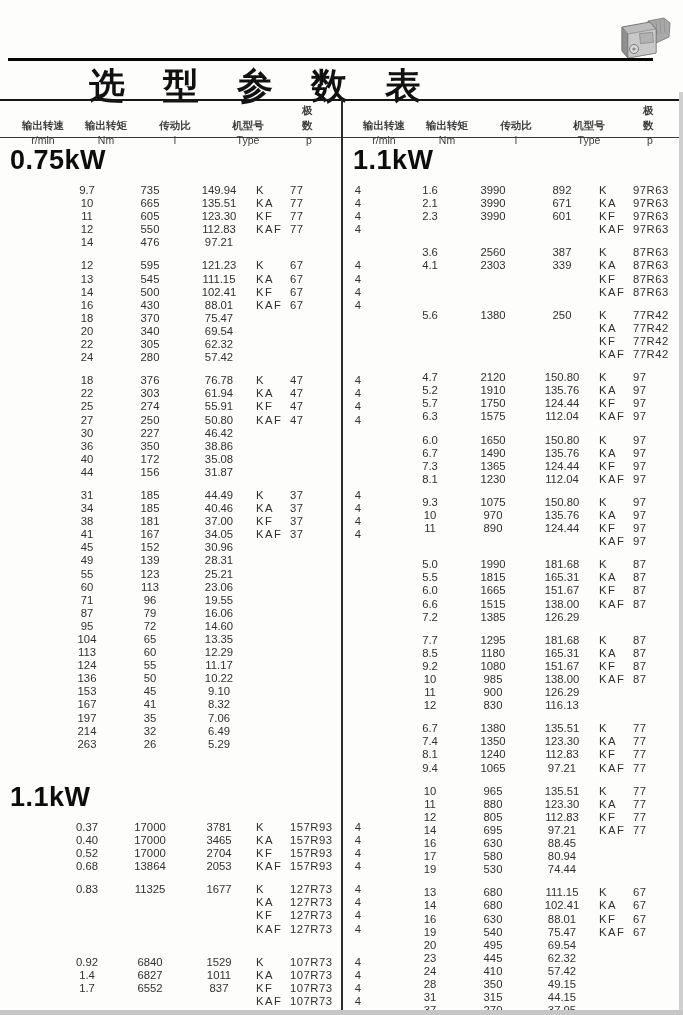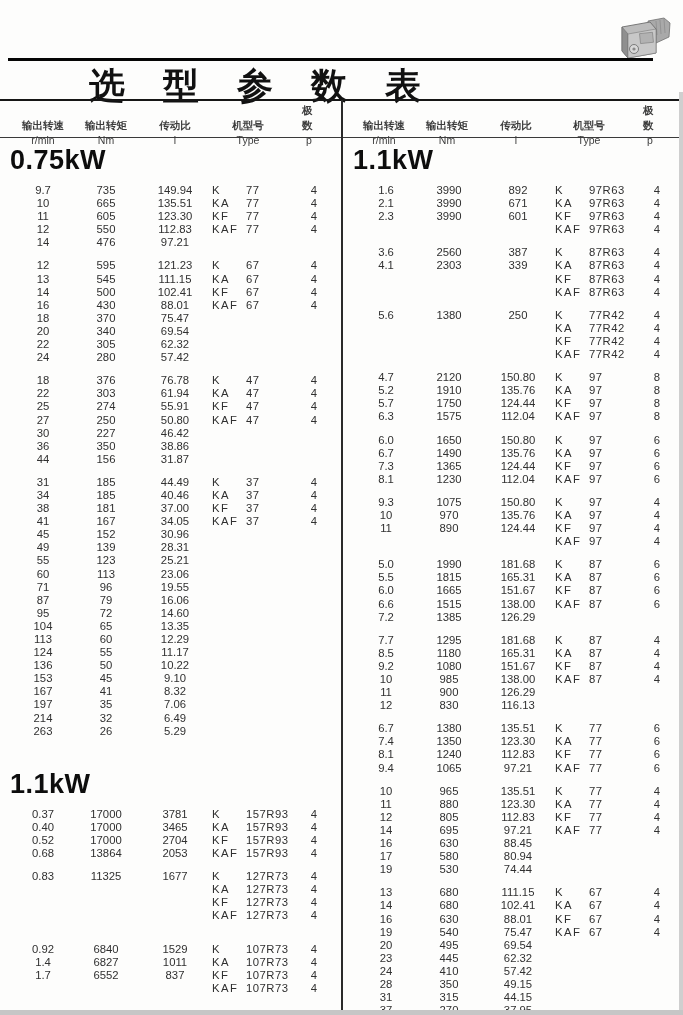--- a/index.html
+++ b/index.html
@@ -38,21 +38,21 @@
   .col{position:absolute;top:142px;bottom:0;width:383px;overflow:hidden;}
   .col-left{left:0;}
   .col-right{left:343px;}
 
   h2.power{
     font-size:27px;font-weight:bold;color:#0d0d0d;
     margin:30px 0 8px 10px;line-height:32px;letter-spacing:0.5px;
   }
   .col h2.power:first-child{margin-top:2px;}
 
-  .block{margin-top:10px;}
+  .block{margin-top:10px;padding-left:44px;}
   .block.first{margin-top:0;}
   .block.gap-lg{margin-top:20px;}
 
   .row{
     display:grid;grid-template-columns:62px 64px 74px 34px 56px 24px;
     padding-left:12px;height:13.1px;line-height:13.2px;
     font-size:11.3px;color:#303030;
   }
   .c-speed,.c-torque,.c-ratio{text-align:center;}
   .c-prefix{text-align:left;letter-spacing:1.5px;}
@@ -289,20 +289,28 @@
         </div>
         <div class="row">
           <span class="c-speed">36</span>
           <span class="c-torque">350</span>
           <span class="c-ratio">38.86</span>
           <span class="c-prefix"></span>
           <span class="c-size"></span>
           <span class="c-poles"></span>
         </div>
         <div class="row">
+          <span class="c-speed">40</span>
+          <span class="c-torque">172</span>
+          <span class="c-ratio">35.08</span>
+          <span class="c-prefix"></span>
+          <span class="c-size"></span>
+          <span class="c-poles"></span>
+        </div>
+        <div class="row">
           <span class="c-speed">44</span>
           <span class="c-torque">156</span>
           <span class="c-ratio">31.87</span>
           <span class="c-prefix"></span>
           <span class="c-size"></span>
           <span class="c-poles"></span>
         </div>
       </div>
       <div class="block">
         <div class="row">

